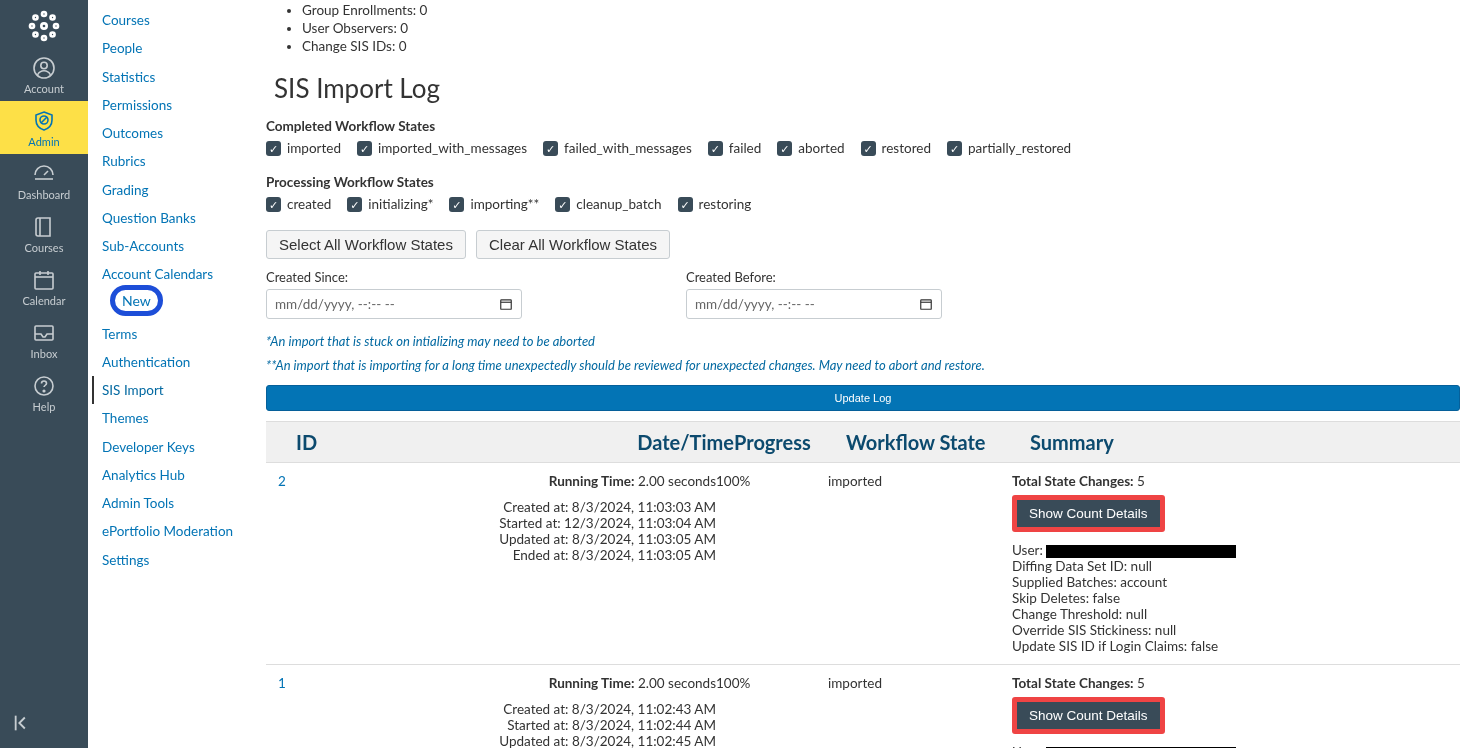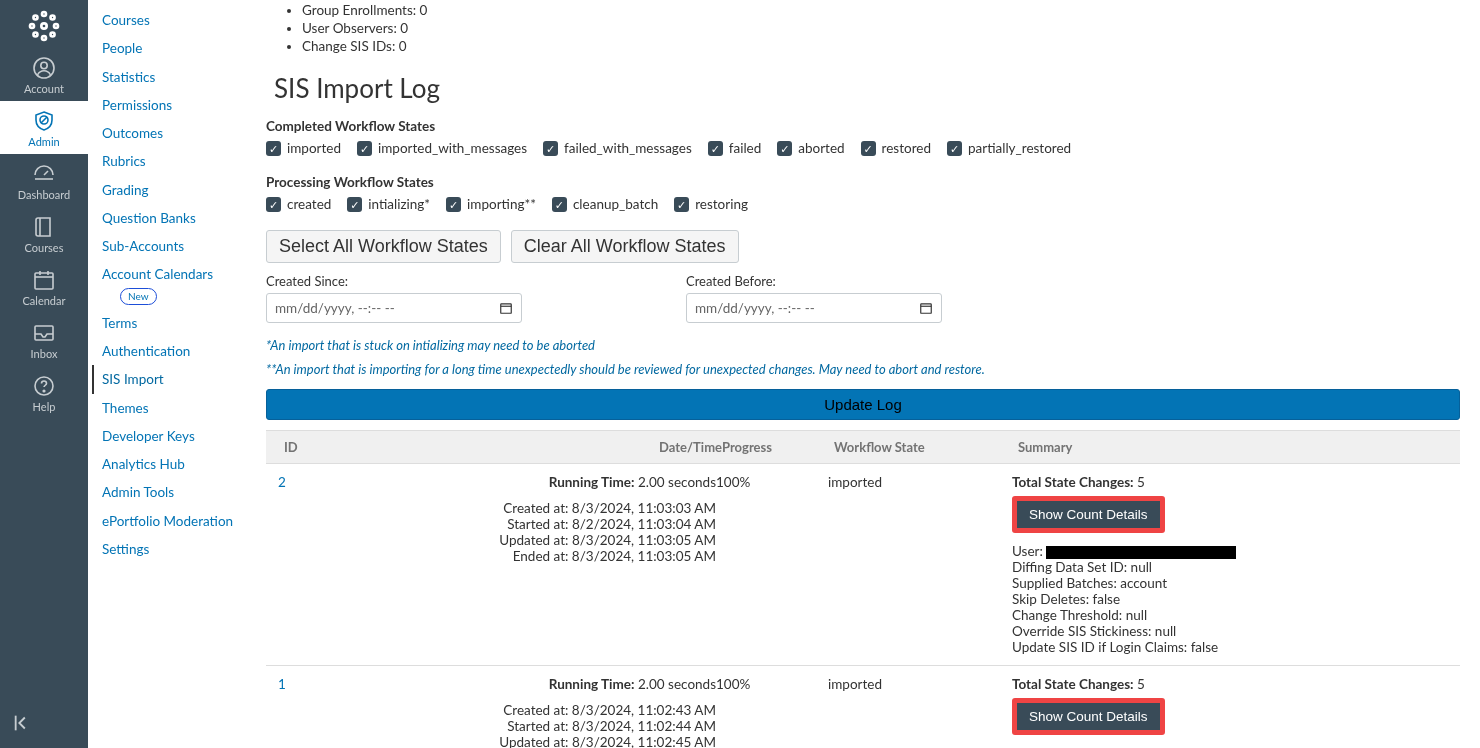--- a/index.html
+++ b/index.html
@@ -32,21 +32,21 @@
   width: 100%;
   display: flex;
   flex-direction: column;
   align-items: center;
   padding: 8px 0 6px;
   font-size: 11px;
   cursor: pointer;
   color: #c7cdd1;
 }
 .global-nav .nav-item.active {
-  background: #ffffff;
+  background: #fde047;
   color: #0374b5;
 }
 .global-nav .nav-item svg,
 .global-nav .nav-item .icon-char {
   width: 24px; height: 24px;
   font-size: 20px;
   line-height: 24px;
   text-align: center;
   margin-bottom: 2px;
 }
@@ -72,25 +72,25 @@
 }
 .side-nav .side-item.active {
   color: #0369a1;
   font-weight: 400;
   border-left: 2px solid #333;
   margin-left: -10px;
   padding-left: 8px;
 }
 .side-nav .side-item .pill {
   display: inline-block;
-  border: 1px solid #1d4ed8;
+  border: 5px solid #1d4ed8;
   border-radius: 999px;
-  font-size: 10px;
+  font-size: 14px;
   padding: 0 7px;
-  margin-left: 18px;
+  margin-left: 8px;
   vertical-align: middle;
 }
 .main {
   flex: 1;
   padding: 0 20px 0 10px;
   overflow: hidden;
   display: flex;
   flex-direction: column;
 }
 .bullets { margin: 0 0 10px 36px; font-size: 13.5px; color: #333; }
@@ -102,40 +102,40 @@
   display: inline-flex; align-items: center; gap: 6px;
   font-size: 13.5px; cursor: pointer;
 }
 .chk .box {
   width: 15px; height: 15px; border-radius: 3px;
   background: #394b58; color: #fff; font-size: 11px; line-height: 15px;
   text-align: center;
 }
 .btn {
   border: 1px solid #c7cdd1; background: #f5f5f5; color: #333;
-  padding: 5px 12px; font-size: 18px; border-radius: 3px; cursor: pointer;
+  padding: 5px 12px; font-size: 15px; border-radius: 3px; cursor: pointer;
 }
 .btn-row { display: flex; gap: 10px; margin: 6px 0 10px; }
 .date-row { display: flex; gap: 60px; margin-bottom: 10px; }
 .date-col { width: 360px; }
 .date-col label { font-size: 13px; display: block; margin-bottom: 4px; }
 .date-input {
   width: 256px; border: 1px solid #c7cdd1; border-radius: 3px;
   padding: 6px 8px; font-size: 13.5px; display: flex; justify-content: space-between; align-items: center;
   color: #666; cursor: text;
 }
 .note { font-size: 13px; color: #0369a1; font-style: italic; margin: 4px 0; }
 .btn-primary {
-  background: #0374b5; color: #000000; border: 1px solid #06609a;
-  padding: 6px 14px; border-radius: 3px; font-size: 15px; cursor: pointer;
+  background: #0374b5; color: #ffffff; border: 1px solid #06609a;
+  padding: 6px 14px; border-radius: 3px; font-size: 11px; cursor: pointer;
   margin: 8px 0 10px; display: inline-block;
 }
 .log-header {
   display: flex; background: #f0f0f0; border: 1px solid #ddd; border-left: none; border-right: none;
-  padding: 8px 12px; font-size: 13px; color: #737373; font-weight: 700;
+  padding: 8px 24px; font-size: 20px; color: #0c4a6e; font-weight: 700;
 }
 .c-id { width: 48px; padding-left: 6px;}
 .c-dt { width: 396px; text-align: right; }
 .c-prog { width: 112px; }
 .c-ws { width: 184px; }
 .c-sum { flex: 1; }
 .log-body {
   overflow-y: scroll;
   flex: 1;
 }
@@ -305,21 +305,21 @@
   </div>
 
   <div class="section-label">Processing Workflow States</div>
   <div class="chk-row">
     <label class="chk">
         <span class="box">✓</span>
         <span>created</span>
       </label>
     <label class="chk">
         <span class="box">✓</span>
-        <span>intializing*</span>
+        <span>initializing*</span>
       </label>
     <label class="chk">
         <span class="box">✓</span>
         <span>importing**</span>
       </label>
     <label class="chk">
         <span class="box">✓</span>
         <span>cleanup_batch</span>
       </label>
     <label class="chk">
@@ -369,21 +369,21 @@
     <div class="c-sum">Summary</div>
   </div>
 
   <div class="log-body">
 
     <div class="log-row">
       <div class="c-id">2</div>
       <div class="c-dt">
         <div class="rt-line"><span class="b">Running Time:</span> <span>2.00 seconds</span></div>
         <span class="ts-line">Created at: 8/3/2024, 11:03:03 AM</span>
-        <span class="ts-line">Started at: 8/2/2024, 11:03:04 AM</span>
+        <span class="ts-line">Started at: 12/3/2024, 11:03:04 AM</span>
         <span class="ts-line">Updated at: 8/3/2024, 11:03:05 AM</span>
         <span class="ts-line">Ended at: 8/3/2024, 11:03:05 AM</span>
       </div>
       <div class="c-prog">100%</div>
       <div class="c-ws">imported</div>
       <div class="c-sum">
         <div class="tsc"><span class="b">Total State Changes:</span> <span>5</span></div>
         <button class="btn-dark">Show Count Details</button>
         <span class="kv"><span>User:</span> <span class="redact"></span></span>
         <span class="kv">Diffing Data Set ID: null</span>

